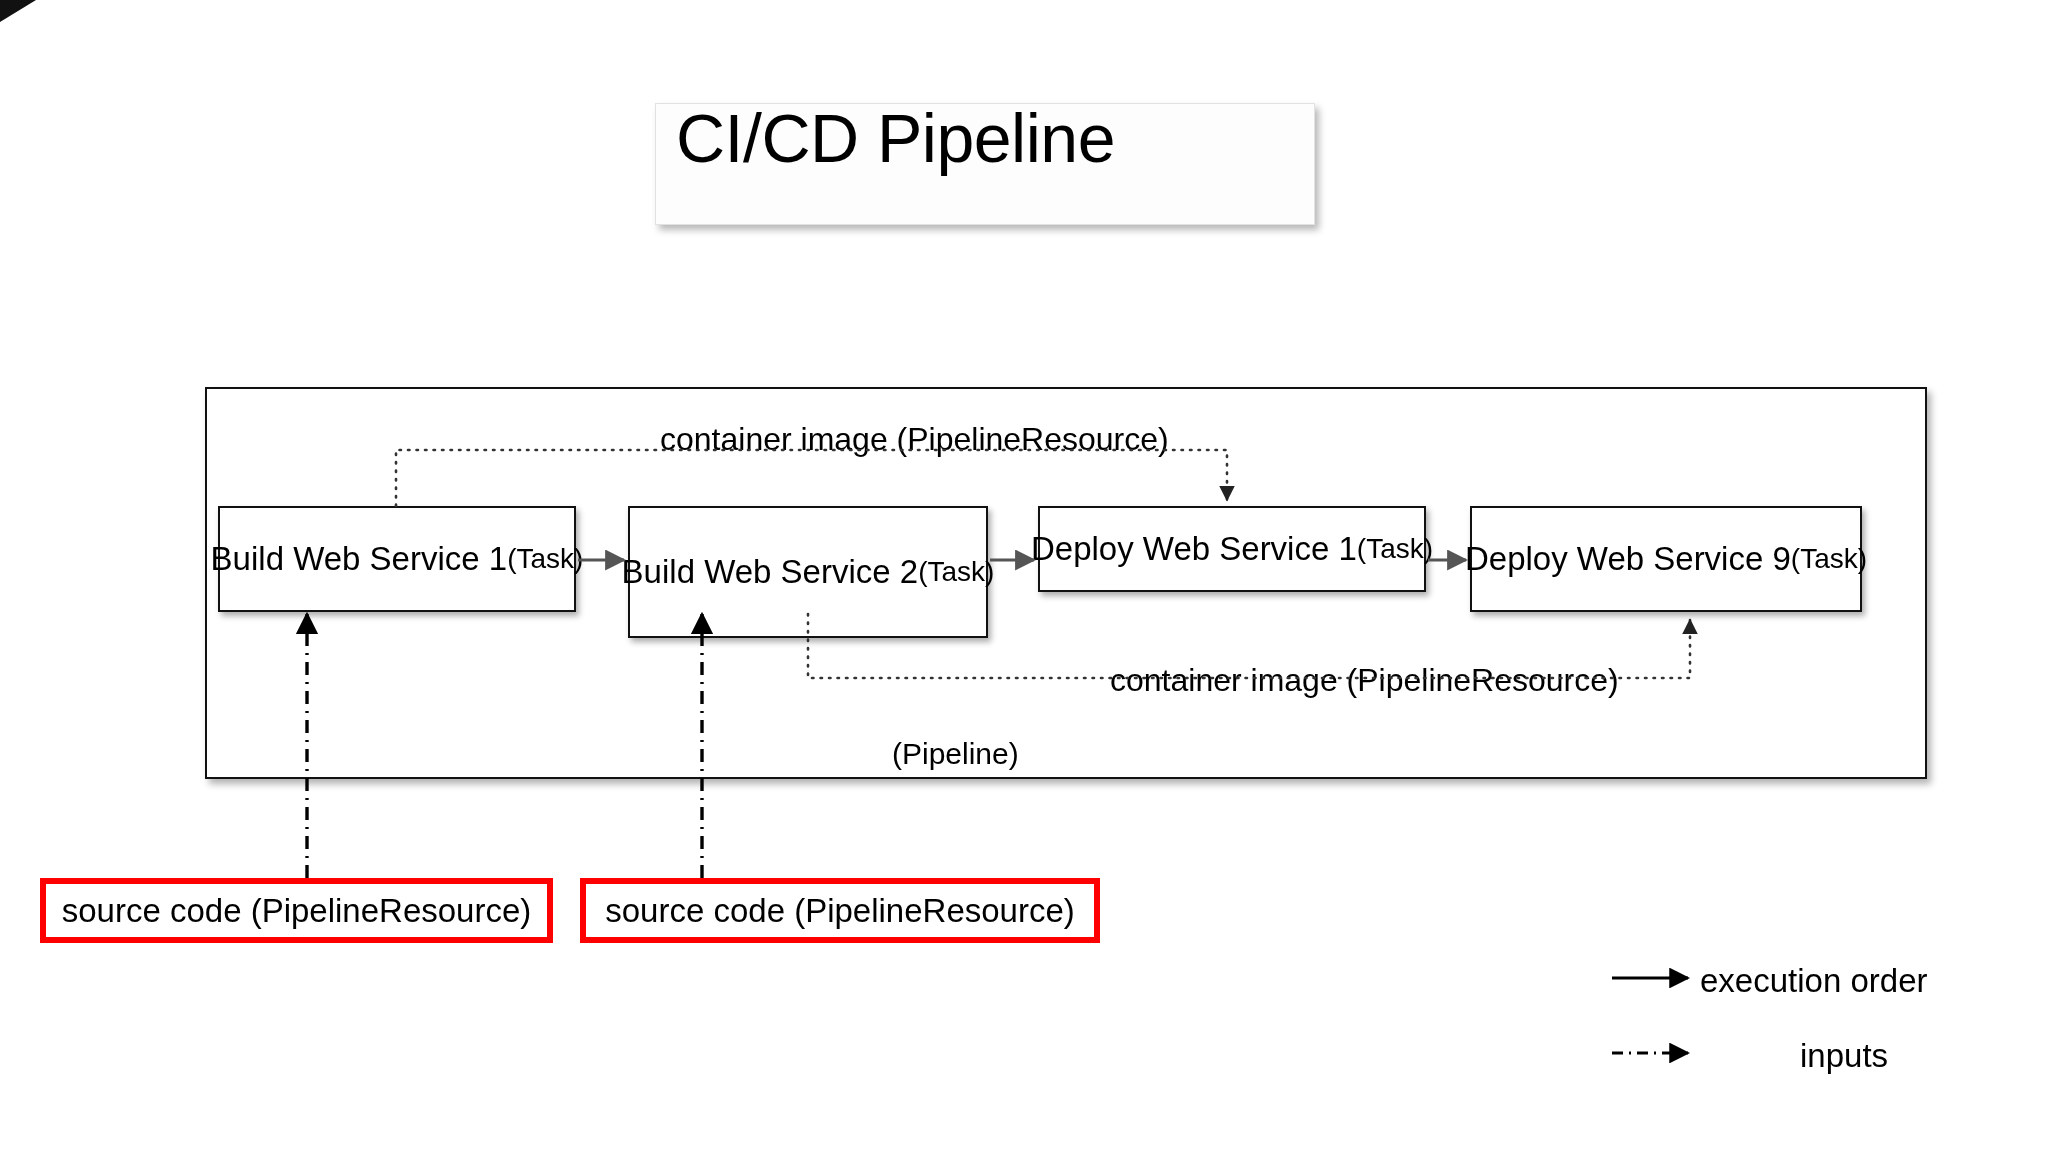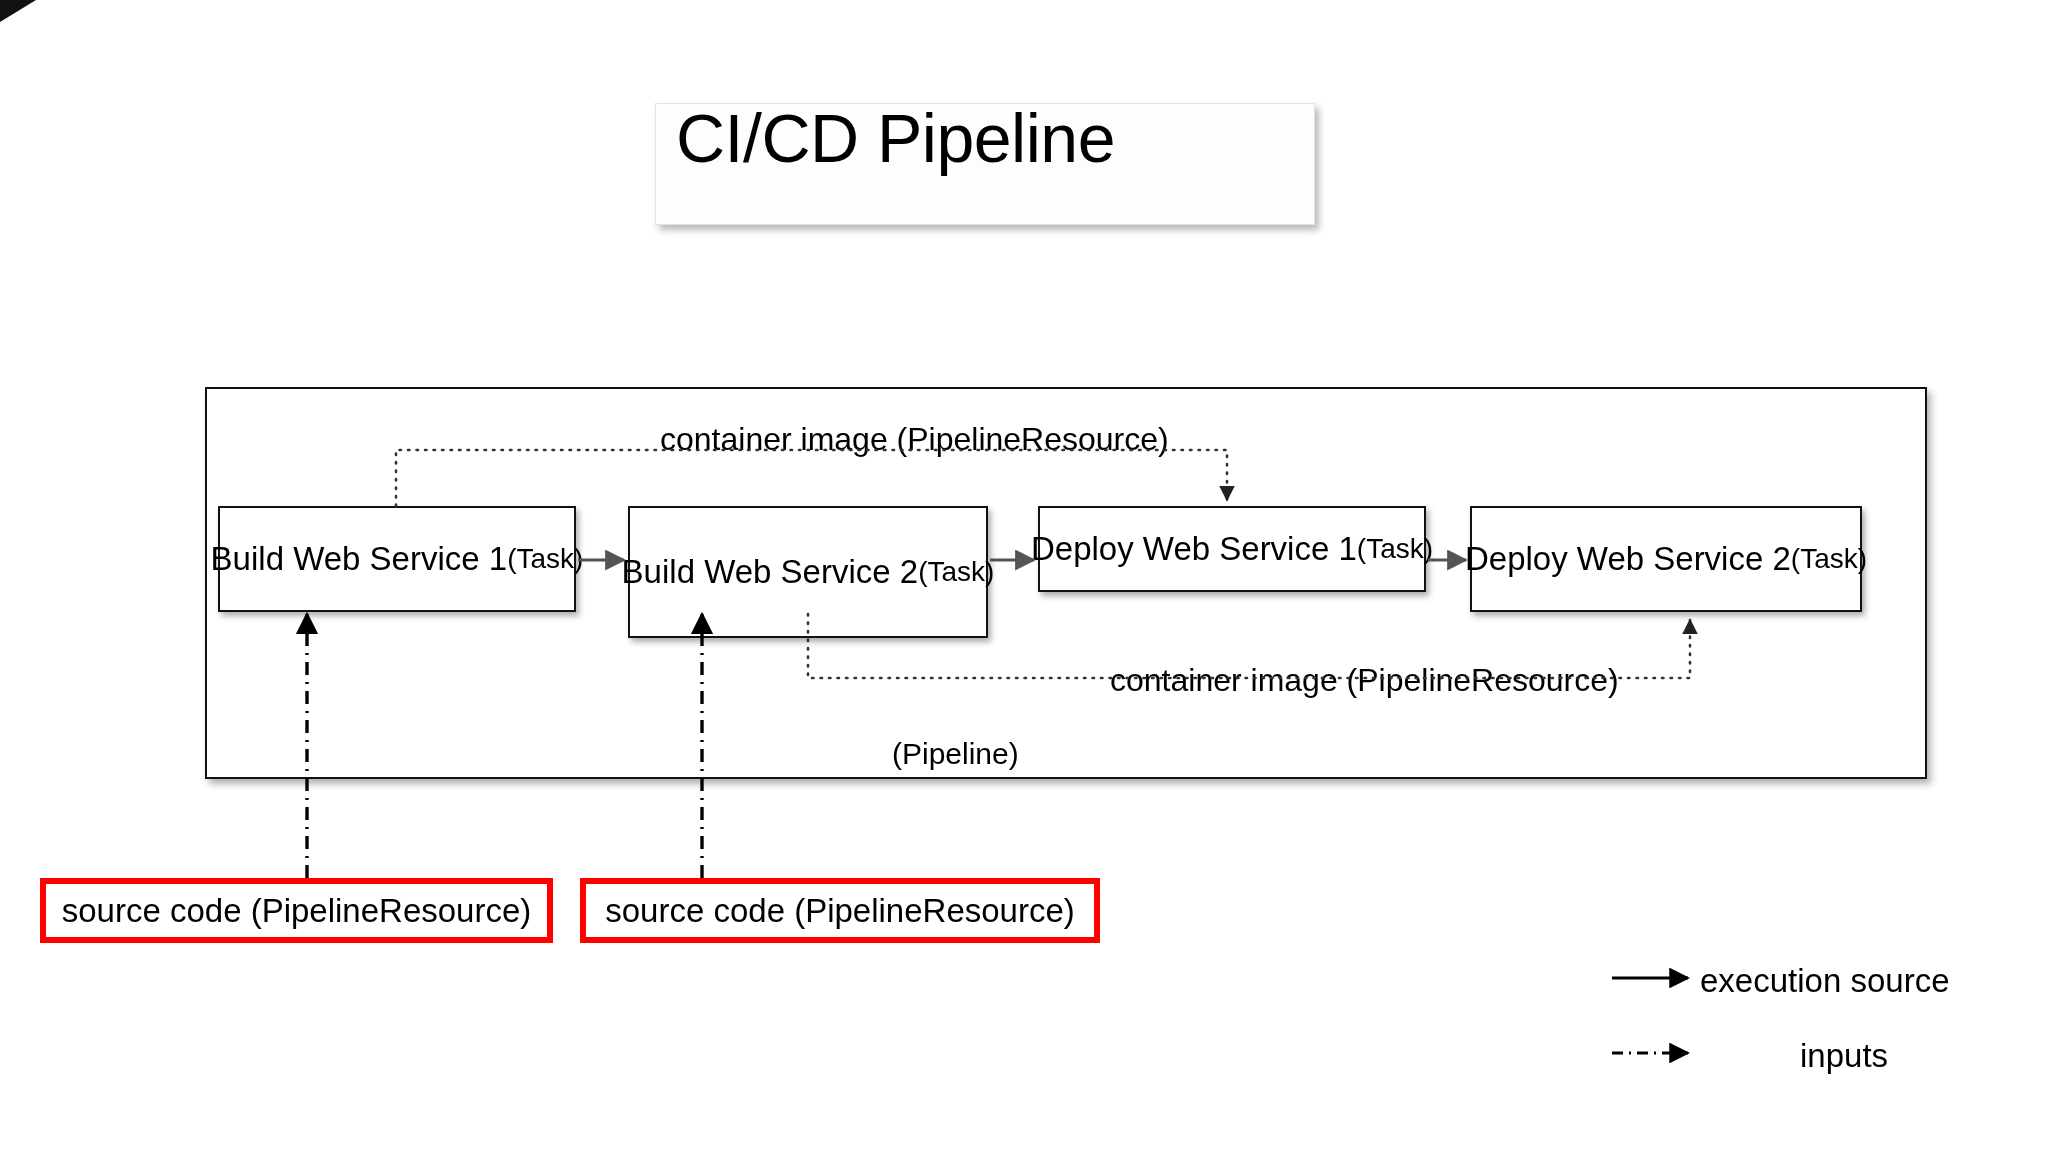--- a/index.html
+++ b/index.html
@@ -163,35 +163,35 @@
   </div>
   <div class="task-box" id="task-2">
     <div class="task-title">Build Web Service 2</div>
     <div class="task-sub">(Task)</div>
   </div>
   <div class="task-box" id="task-3">
     <div class="task-title">Deploy Web Service 1</div>
     <div class="task-sub">(Task)</div>
   </div>
   <div class="task-box" id="task-4">
-    <div class="task-title">Deploy Web Service 2</div>
+    <div class="task-title">Deploy Web Service 9</div>
     <div class="task-sub">(Task)</div>
   </div>
 
   <div class="flow-label" id="flow-label-top">container image (PipelineResource)</div>
   <div class="flow-label" id="flow-label-bottom">container image (PipelineResource)</div>
 
   <div class="resource-box" id="resource-1">
     <div class="resource-label">source code (PipelineResource)</div>
   </div>
   <div class="resource-box" id="resource-2">
     <div class="resource-label">source code (PipelineResource)</div>
   </div>
 
-  <div class="legend-text" id="legend-exec-text">execution source</div>
+  <div class="legend-text" id="legend-exec-text">execution order</div>
   <div class="legend-text" id="legend-inputs-text">inputs</div>
 
   <svg id="edges" viewBox="0 0 2048 1152" xmlns="http://www.w3.org/2000/svg">
     <defs>
       <marker id="arrow-gray" viewBox="0 0 10 10" refX="9" refY="5" markerWidth="7" markerHeight="7" orient="auto-start-reverse">
         <path d="M 0 0 L 10 5 L 0 10 z" fill="#555555"></path>
       </marker>
       <marker id="arrow-dark" viewBox="0 0 10 10" refX="9" refY="5" markerWidth="6" markerHeight="6" orient="auto-start-reverse">
         <path d="M 0 0 L 10 5 L 0 10 z" fill="#222222"></path>
       </marker>

